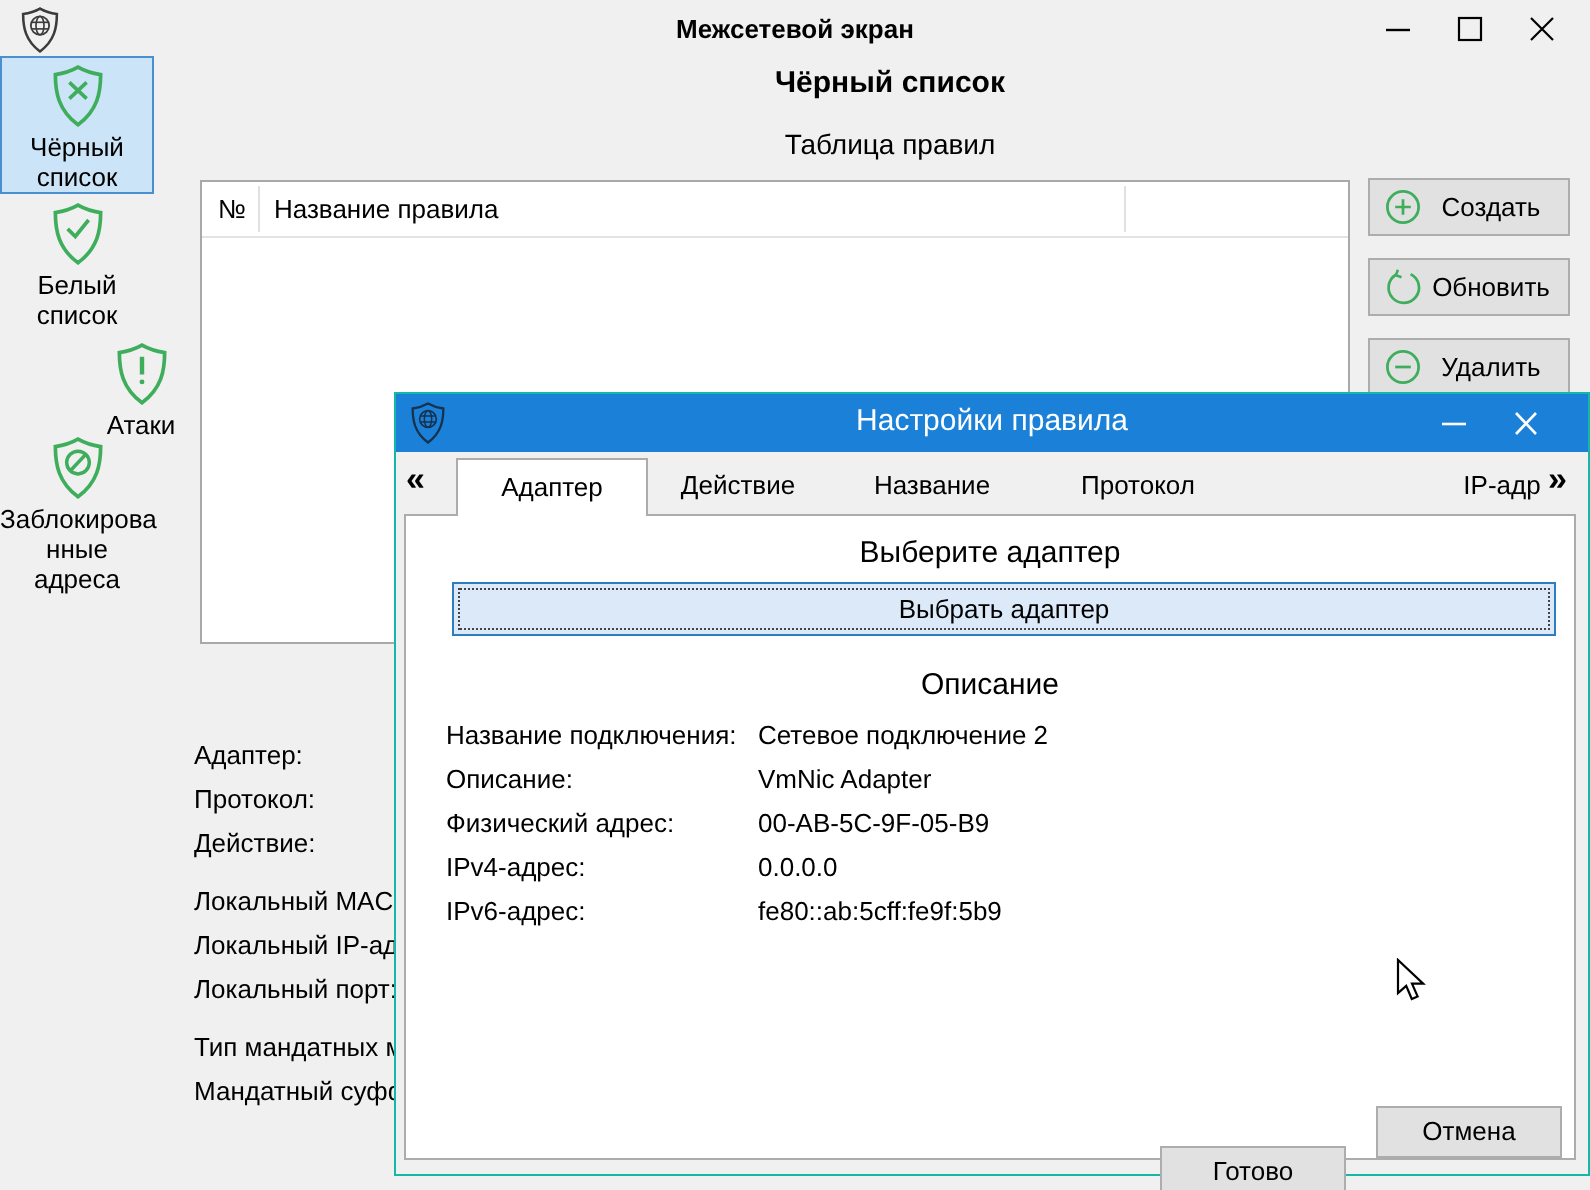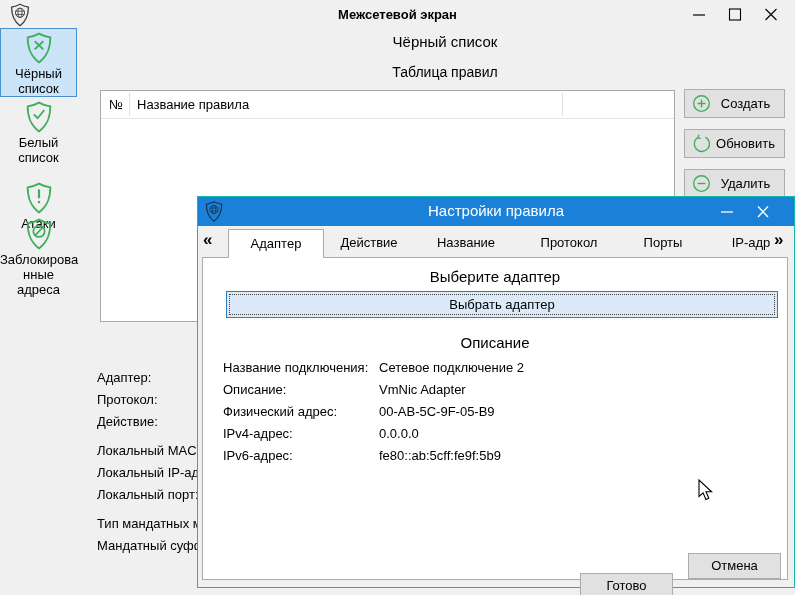--- a/index.html
+++ b/index.html
@@ -18,21 +18,21 @@
   .winctl { position:absolute; top:8px; width:14px; height:13px; cursor:default; }
   #btn-min { left:692px; } #btn-max { left:728px; } #btn-close { left:764px; }
 
   
   .side-item { position:absolute; left:0; width:77px; text-align:center; cursor:default; }
   .side-item svg { display:block; margin:3px auto 2px auto; }
   .side-label { line-height:15px; font-size:13px; color:#000000; }
   .side-item.selected { background:#cce4f7; border:1px solid #4a90d0; }
 
   
-  #main-heading   { position:absolute; left:95px; right:0; top:33px; text-align:center; font-weight:normal; font-size:15px; }
+  #main-heading   { position:absolute; left:95px; right:0; top:33px; text-align:center; font-weight:bold; font-size:15px; }
   #main-subheading{ position:absolute; left:95px; right:0; top:64px; text-align:center; font-size:14px; }
 
   #rules-table { position:absolute; left:100px; top:90px; width:575px; height:232px; background:#fff; border:1px solid #a9a9a9; }
   #rules-table .thead { position:relative; height:28px; border-bottom:1px solid #e3e3e3; }
   .th { position:absolute; top:0; line-height:27px; font-size:13px; white-space:nowrap; }
   .th-num { left:8px; } .th-name { left:36px; }
   .col-sep { position:absolute; top:2px; bottom:2px; width:1px; background:#e0e0e0; }
 
   .action-btn { position:absolute; left:684px; width:101px; height:29px; background:#e1e1e1; border:1px solid #adadad;
     display:flex; align-items:center; cursor:default; }
@@ -127,21 +127,21 @@
     <span>
       <svg width="30" height="32" viewBox="0 0 24 26">
         <path d="M12 1.3 C9.2 2.9 5.6 3.9 2.8 4.3 C2.8 11.5 4 18.8 12 24.7 C20 18.8 21.2 11.5 21.2 4.3 C18.4 3.9 14.8 2.9 12 1.3 Z" fill="none" stroke="#3fae5c" stroke-width="1.5"></path>
         <path d="M7.8 10.9 L10.9 14 L16.3 7.3" stroke="#3fae5c" stroke-width="1.5" fill="none"></path>
       </svg>
     </span>
     <div class="side-label">Белый</div>
     <div class="side-label">список</div>
   </div>
 
-  <div class="side-item" style="top:179px;height:52px;">
+  <div class="side-item" style="top:168px;height:52px;margin-left:32px;">
     <span>
       <svg width="30" height="32" viewBox="0 0 24 26">
         <path d="M12 1.3 C9.2 2.9 5.6 3.9 2.8 4.3 C2.8 11.5 4 18.8 12 24.7 C20 18.8 21.2 11.5 21.2 4.3 C18.4 3.9 14.8 2.9 12 1.3 Z" fill="none" stroke="#3fae5c" stroke-width="1.5"></path>
         <line x1="12" y1="6" x2="12" y2="13.2" stroke="#3fae5c" stroke-width="1.8"></line>
         <circle cx="12" cy="16.2" r="1" fill="#3fae5c"></circle>
       </svg>
     </span>
     <div class="side-label">Атаки</div>
   </div>
 
@@ -223,21 +223,20 @@
           </svg>
       </span>
     </div>
 
     <div id="tabbar">
       <span class="tab-scroll" id="tab-left">«</span>
       <span class="tab active" id="tab-0">Адаптер</span>
       <span class="tab" id="tab-1">Действие</span>
       <span class="tab" id="tab-2">Название</span>
       <span class="tab" id="tab-3">Протокол</span>
-      <span class="tab" id="tab-4">Порты</span>
       <span class="tab" id="tab-5">IP-адр</span>
       <span class="tab-scroll" id="tab-right">»</span>
     </div>
 
     <div id="dlg-panel">
       <div id="select-heading">Выберите адаптер</div>
       <div id="select-adapter-btn">Выбрать адаптер</div>
       <div id="desc-heading">Описание</div>
 
       <div id="fields">

